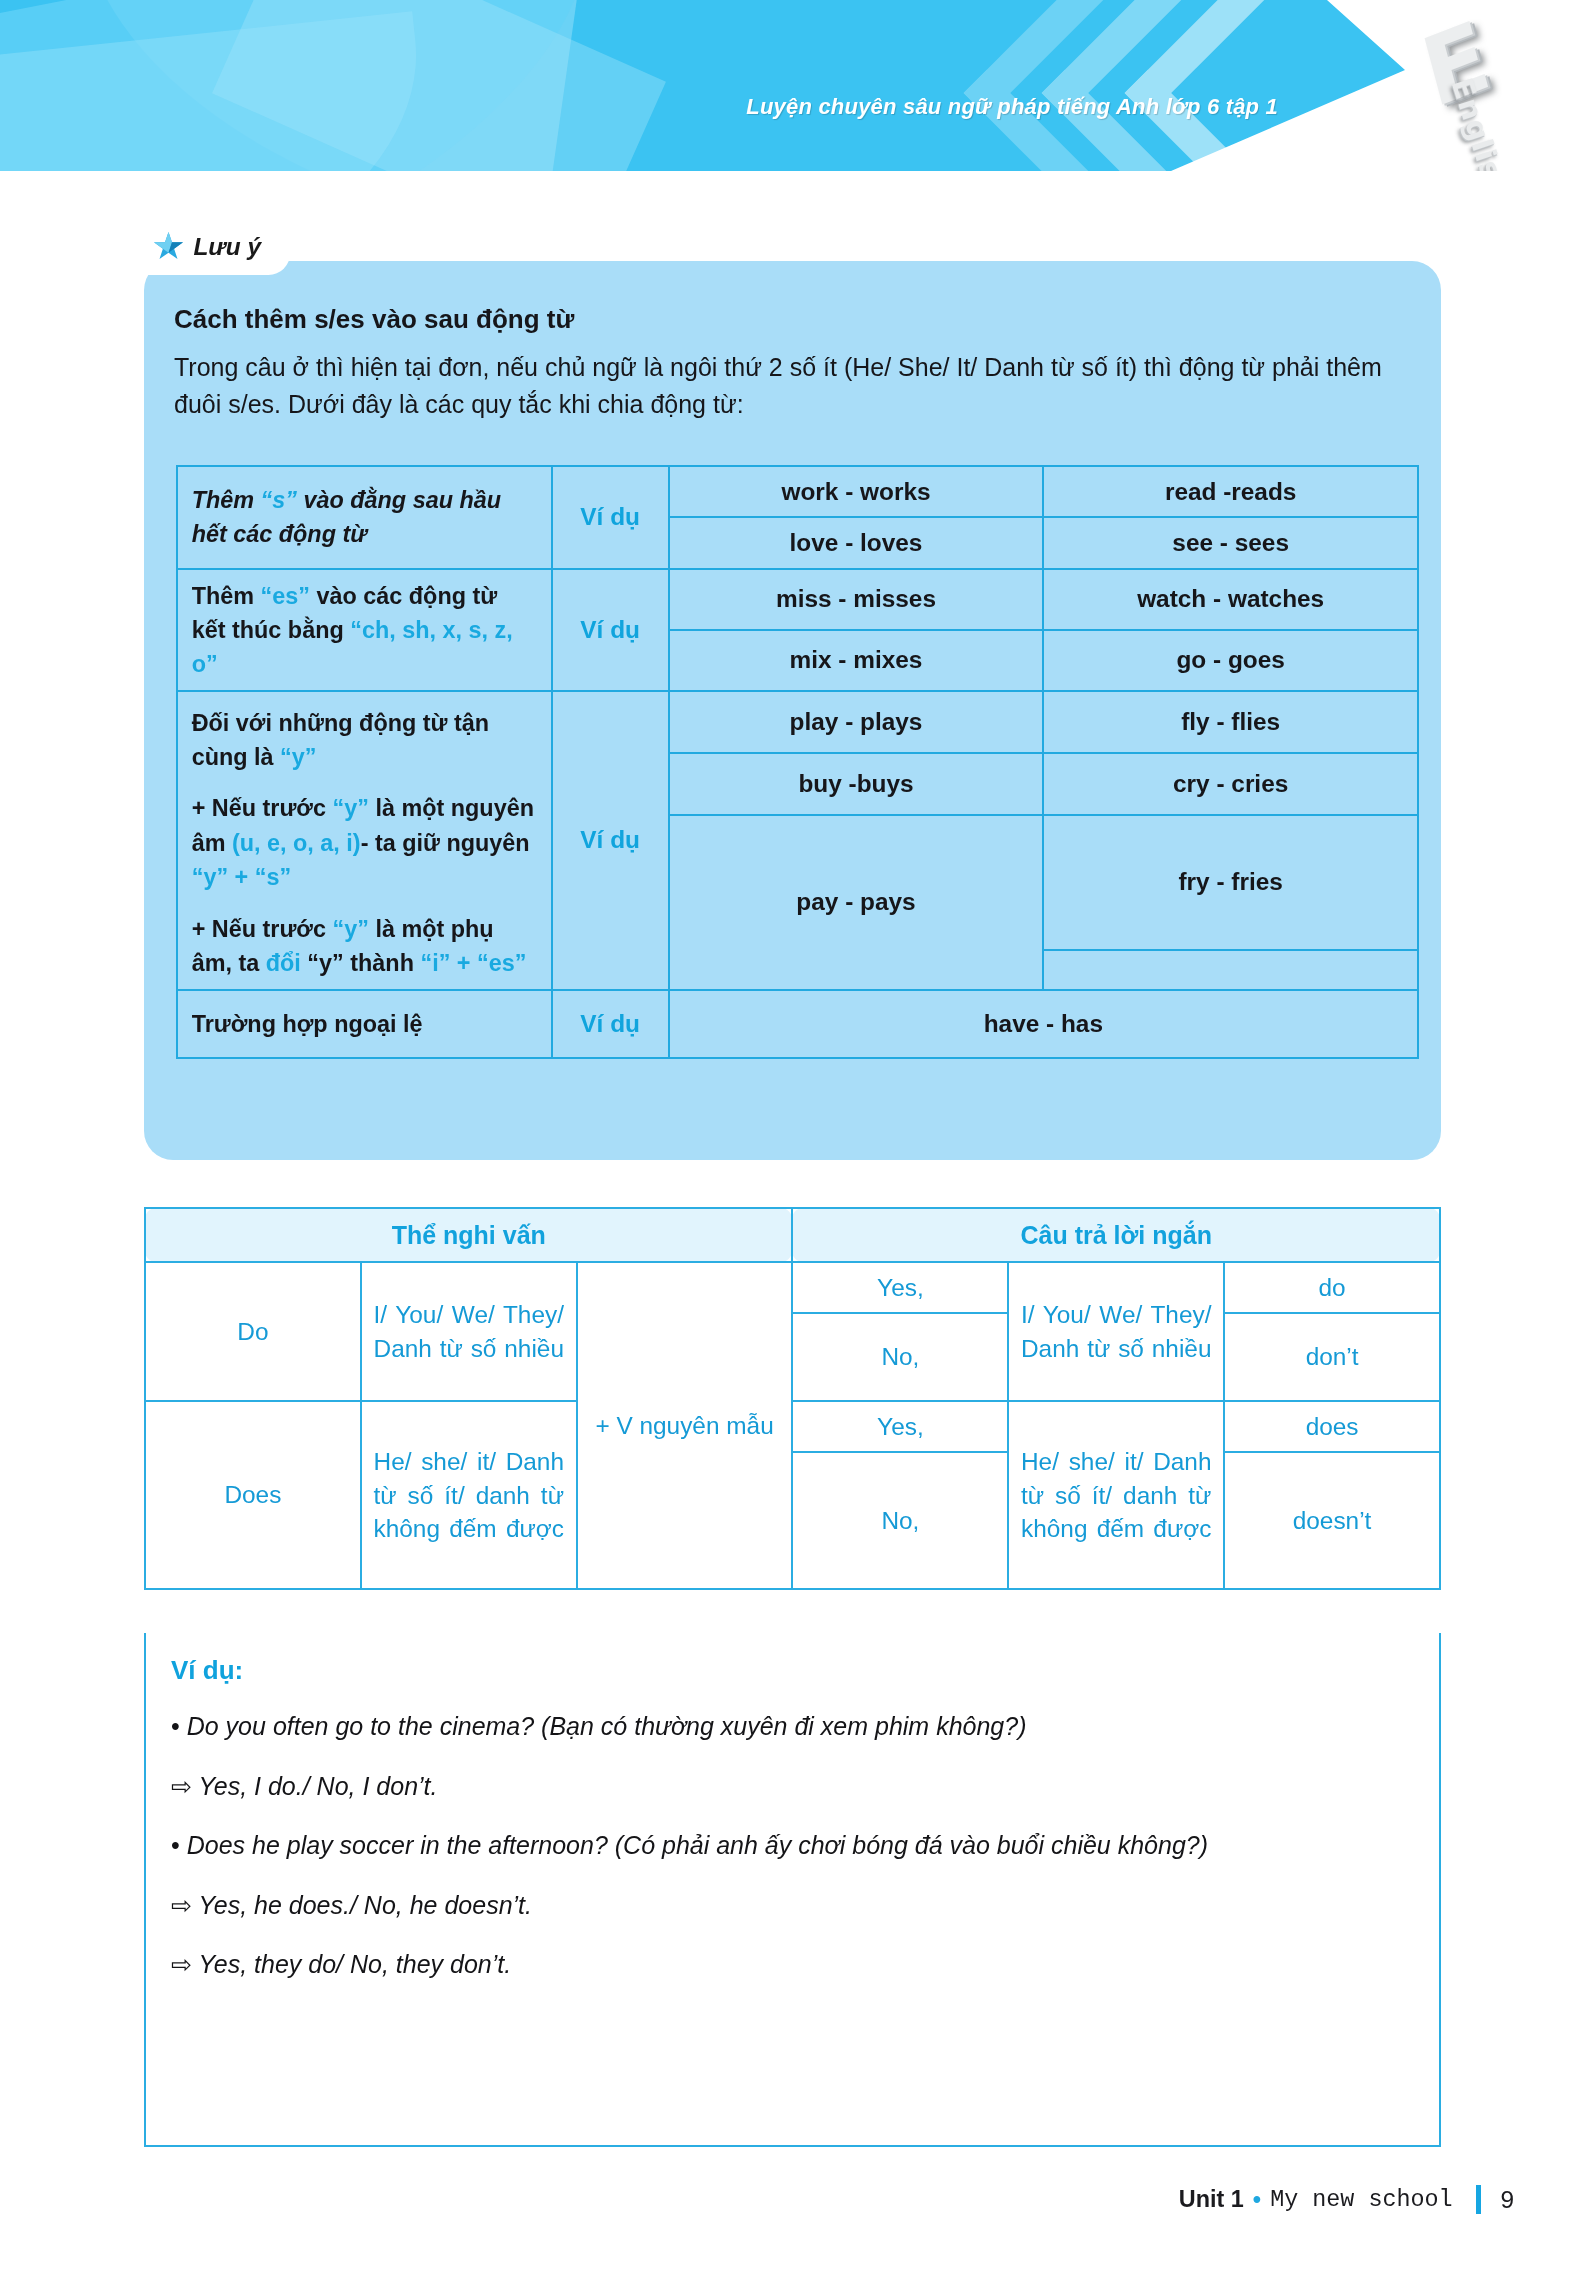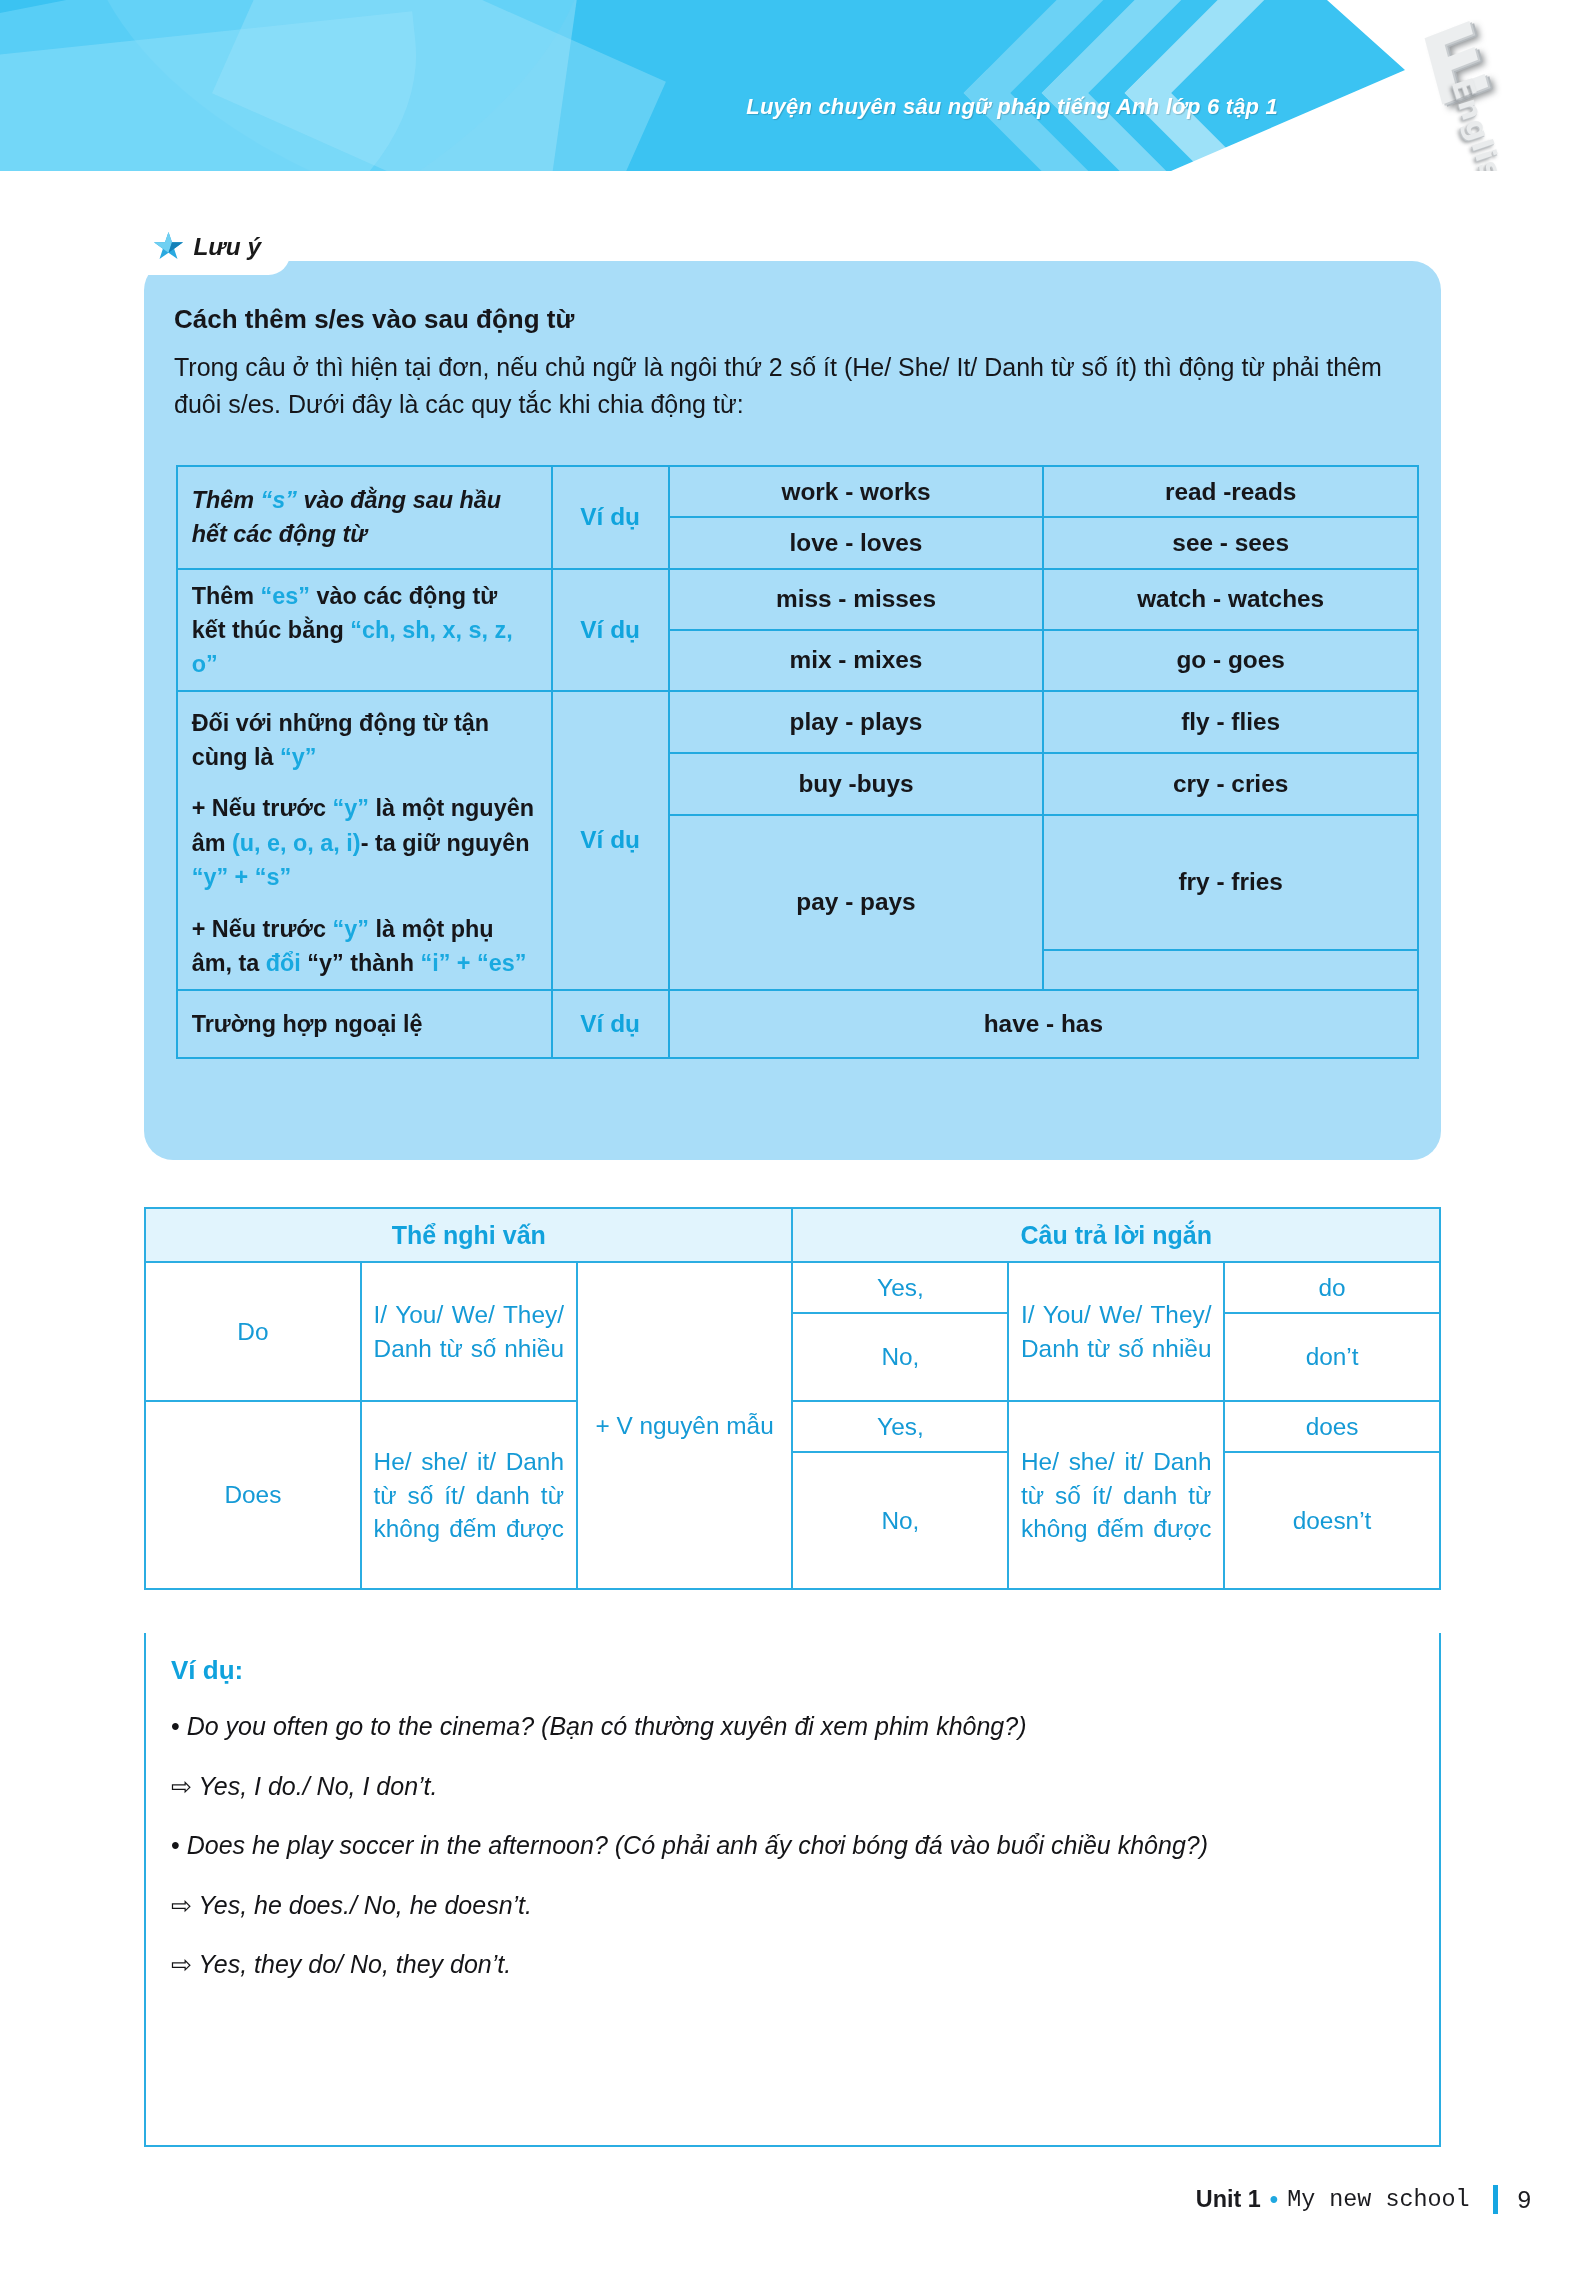--- a/index.html
+++ b/index.html
@@ -149,20 +149,21 @@
     vertical-align: middle;
     padding: 5.9px 11.7px;
   }
   .tbl2 th {
     background: #e1f4fd;
     font-weight: bold;
     font-size: 25px;
     color: #12a2dd;
     padding: 11.7px 7.8px;
     text-align: center;
+    border-radius: 11px;
   }
   .c-do     { width: 125px; text-align: center; }
   .c-subj   { width: 222px; text-align: justify; text-align-last: justify; line-height: 1.38; }
   .c-v      { width: 125px; text-align: center; line-height: 1.38; }
   .c-yn     { width: 180px; text-align: center; }
   .c-subj2  { width: 263px; text-align: justify; text-align-last: justify; line-height: 1.38; }
   .c-aux    { width: 176px; text-align: center; }
 
   
   .ex-box {
@@ -177,21 +178,21 @@
     font-size: 25px; font-style: italic; color: #141417;
     line-height: 1.52; margin-bottom: 21.5px;
     text-align: justify;
   }
   .ex-line .mk { font-style: normal; }
 
   
   .footer {
     position: absolute; left: 0; top: 2185px; width: 1590px;
     display: flex; justify-content: flex-end; align-items: center;
-    padding-right: 59px; gap: 0;
+    padding-right: 76px; gap: 0;
   }
   .f-unit { font-size: 23.4px; font-weight: bold; color: #1b1b1f; }
   .f-dot  { color: #20a8e0; font-size: 25px; margin: 0 8.8px; line-height: 1; }
   .f-sub  { font-size: 23.4px; color: #1b1b1f; font-family: Liberation Mono, monospace; }
   .f-bar  { width: 4.9px; height: 29px; background: #16a6e2; margin: 0 19.5px 0 23.4px; }
   .f-page { font-size: 24.4px; color: #1b1b1f; }
 </style>
 </head>
 <body>
 

